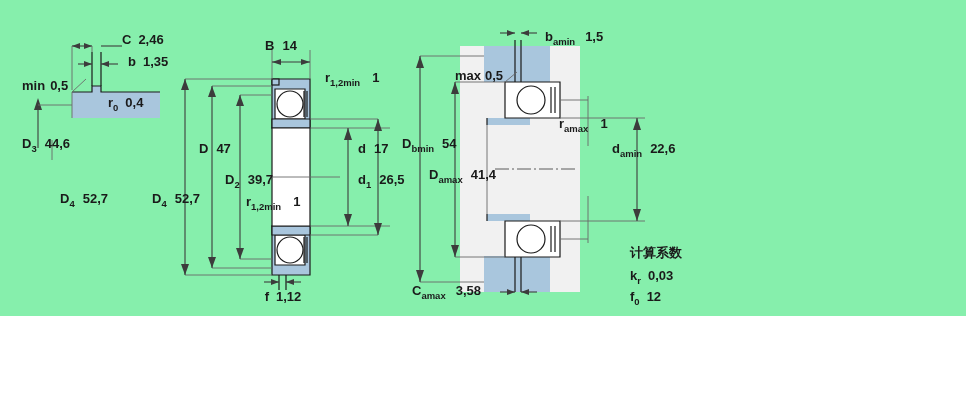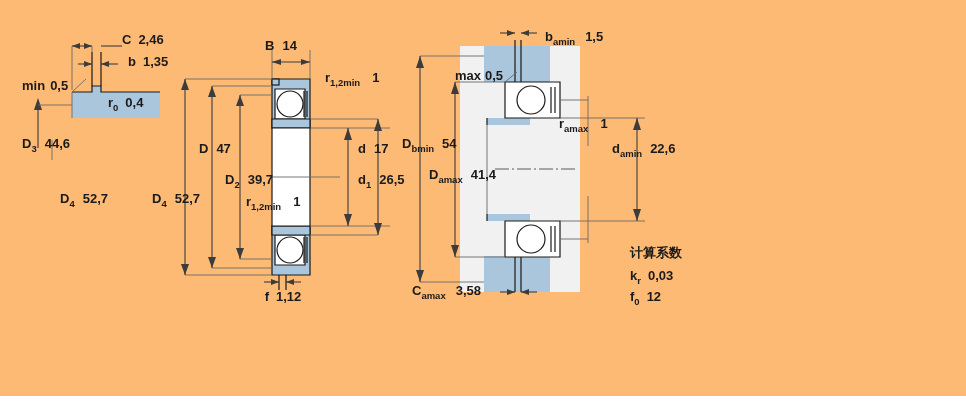--- a/index.html
+++ b/index.html
@@ -9,22 +9,22 @@
   }
   body {
     width: 966px;
     height: 420px;
     font-family: "Liberation Sans", sans-serif;
     overflow: hidden;
   }
   #drawing-root {
     position: relative;
     width: 966px;
-    height: 396px;
-    background: #fdba74;
+    height: 316px;
+    background: #86efac;
   }
   svg.sheet {
     position: absolute;
     left: 0;
     top: 0;
     width: 966px;
     height: 420px;
     display: block;
   }
   .lbl {

